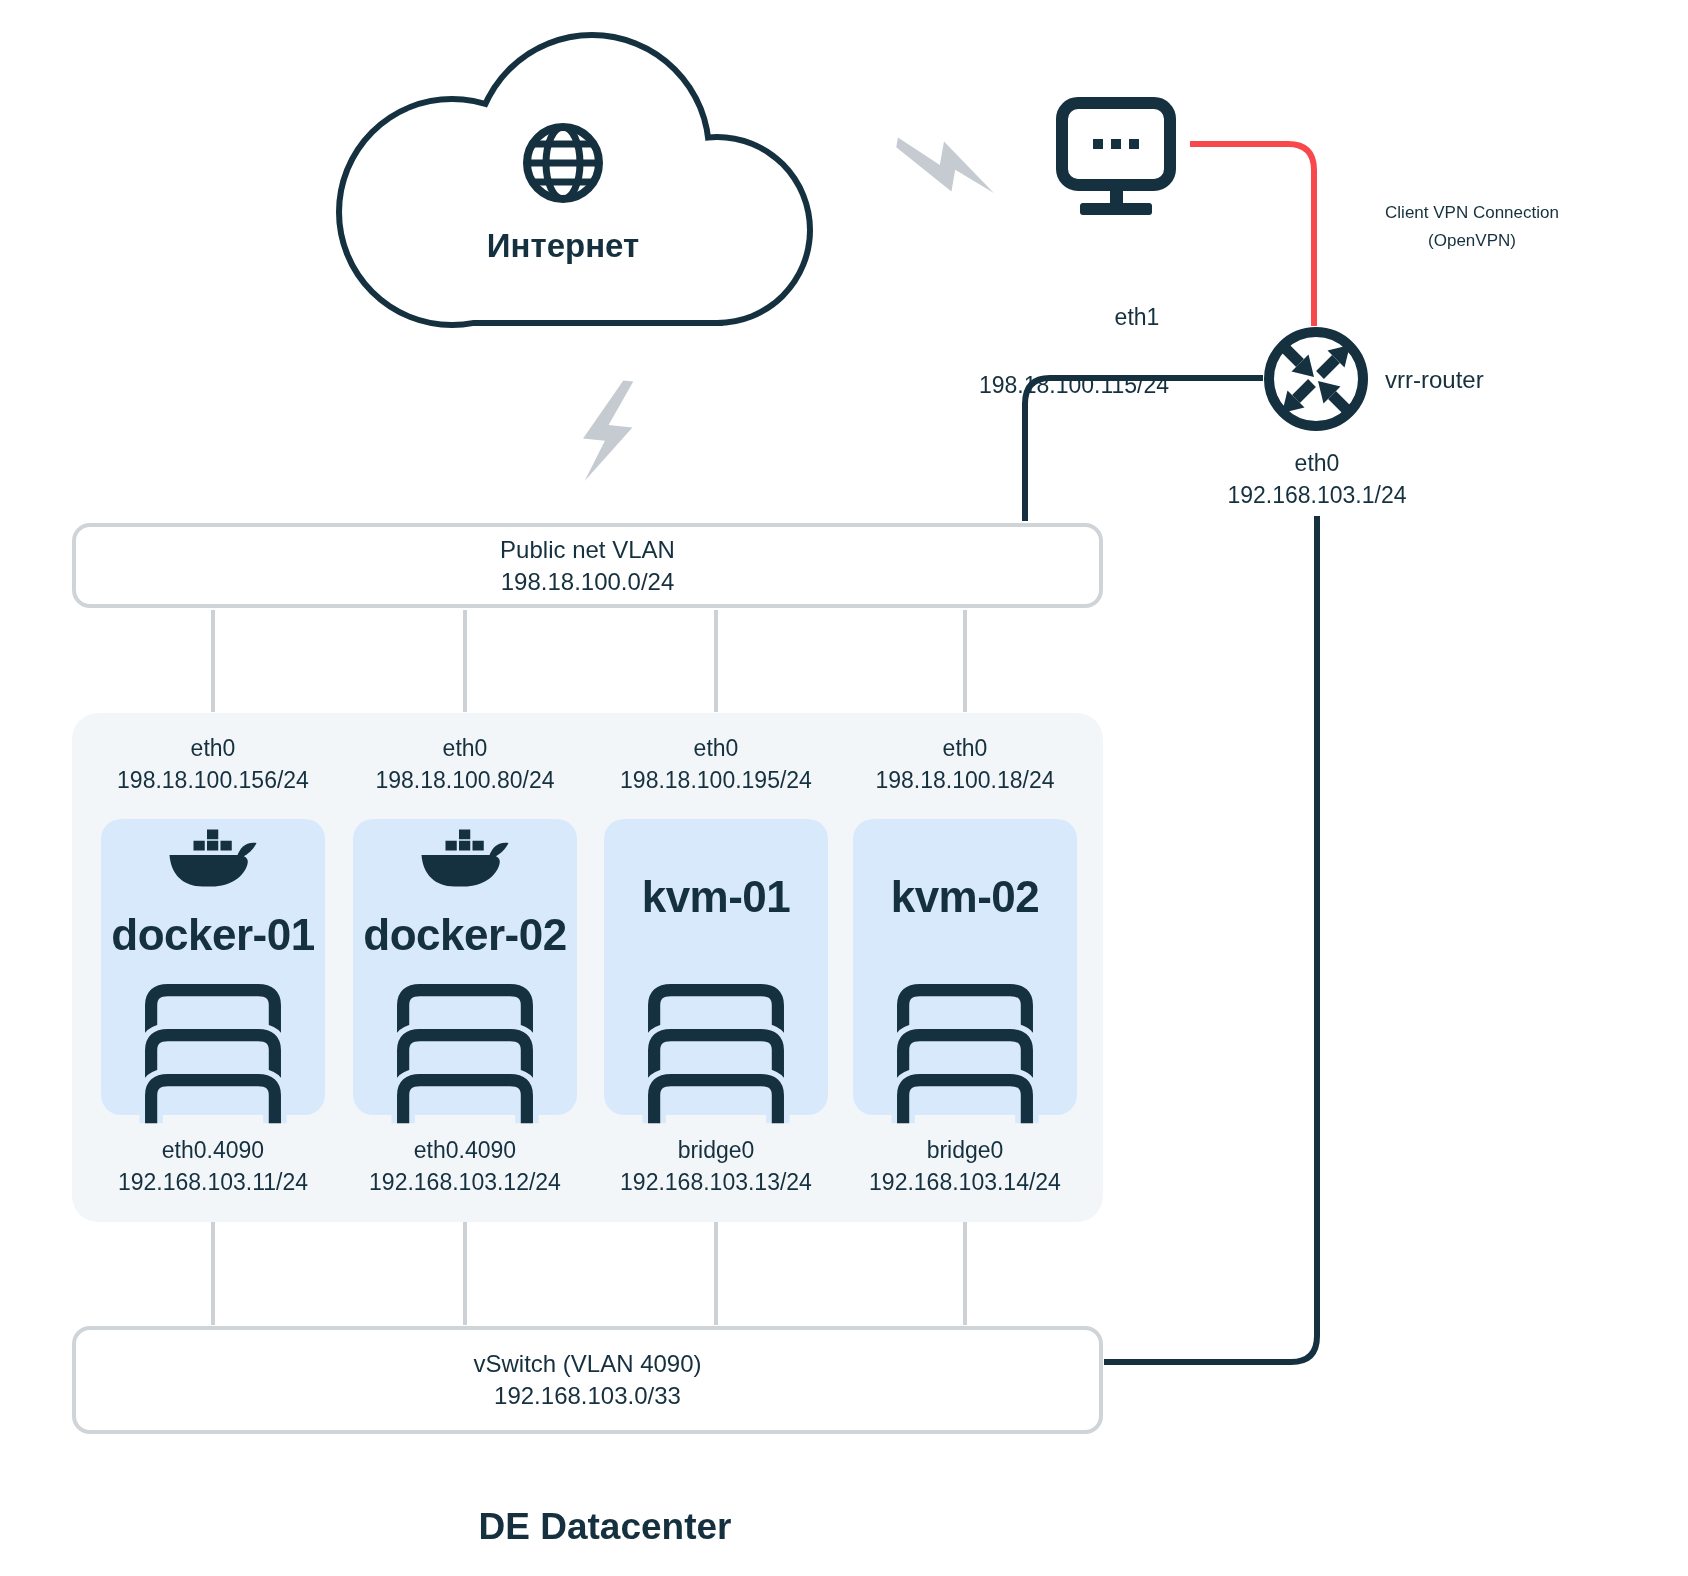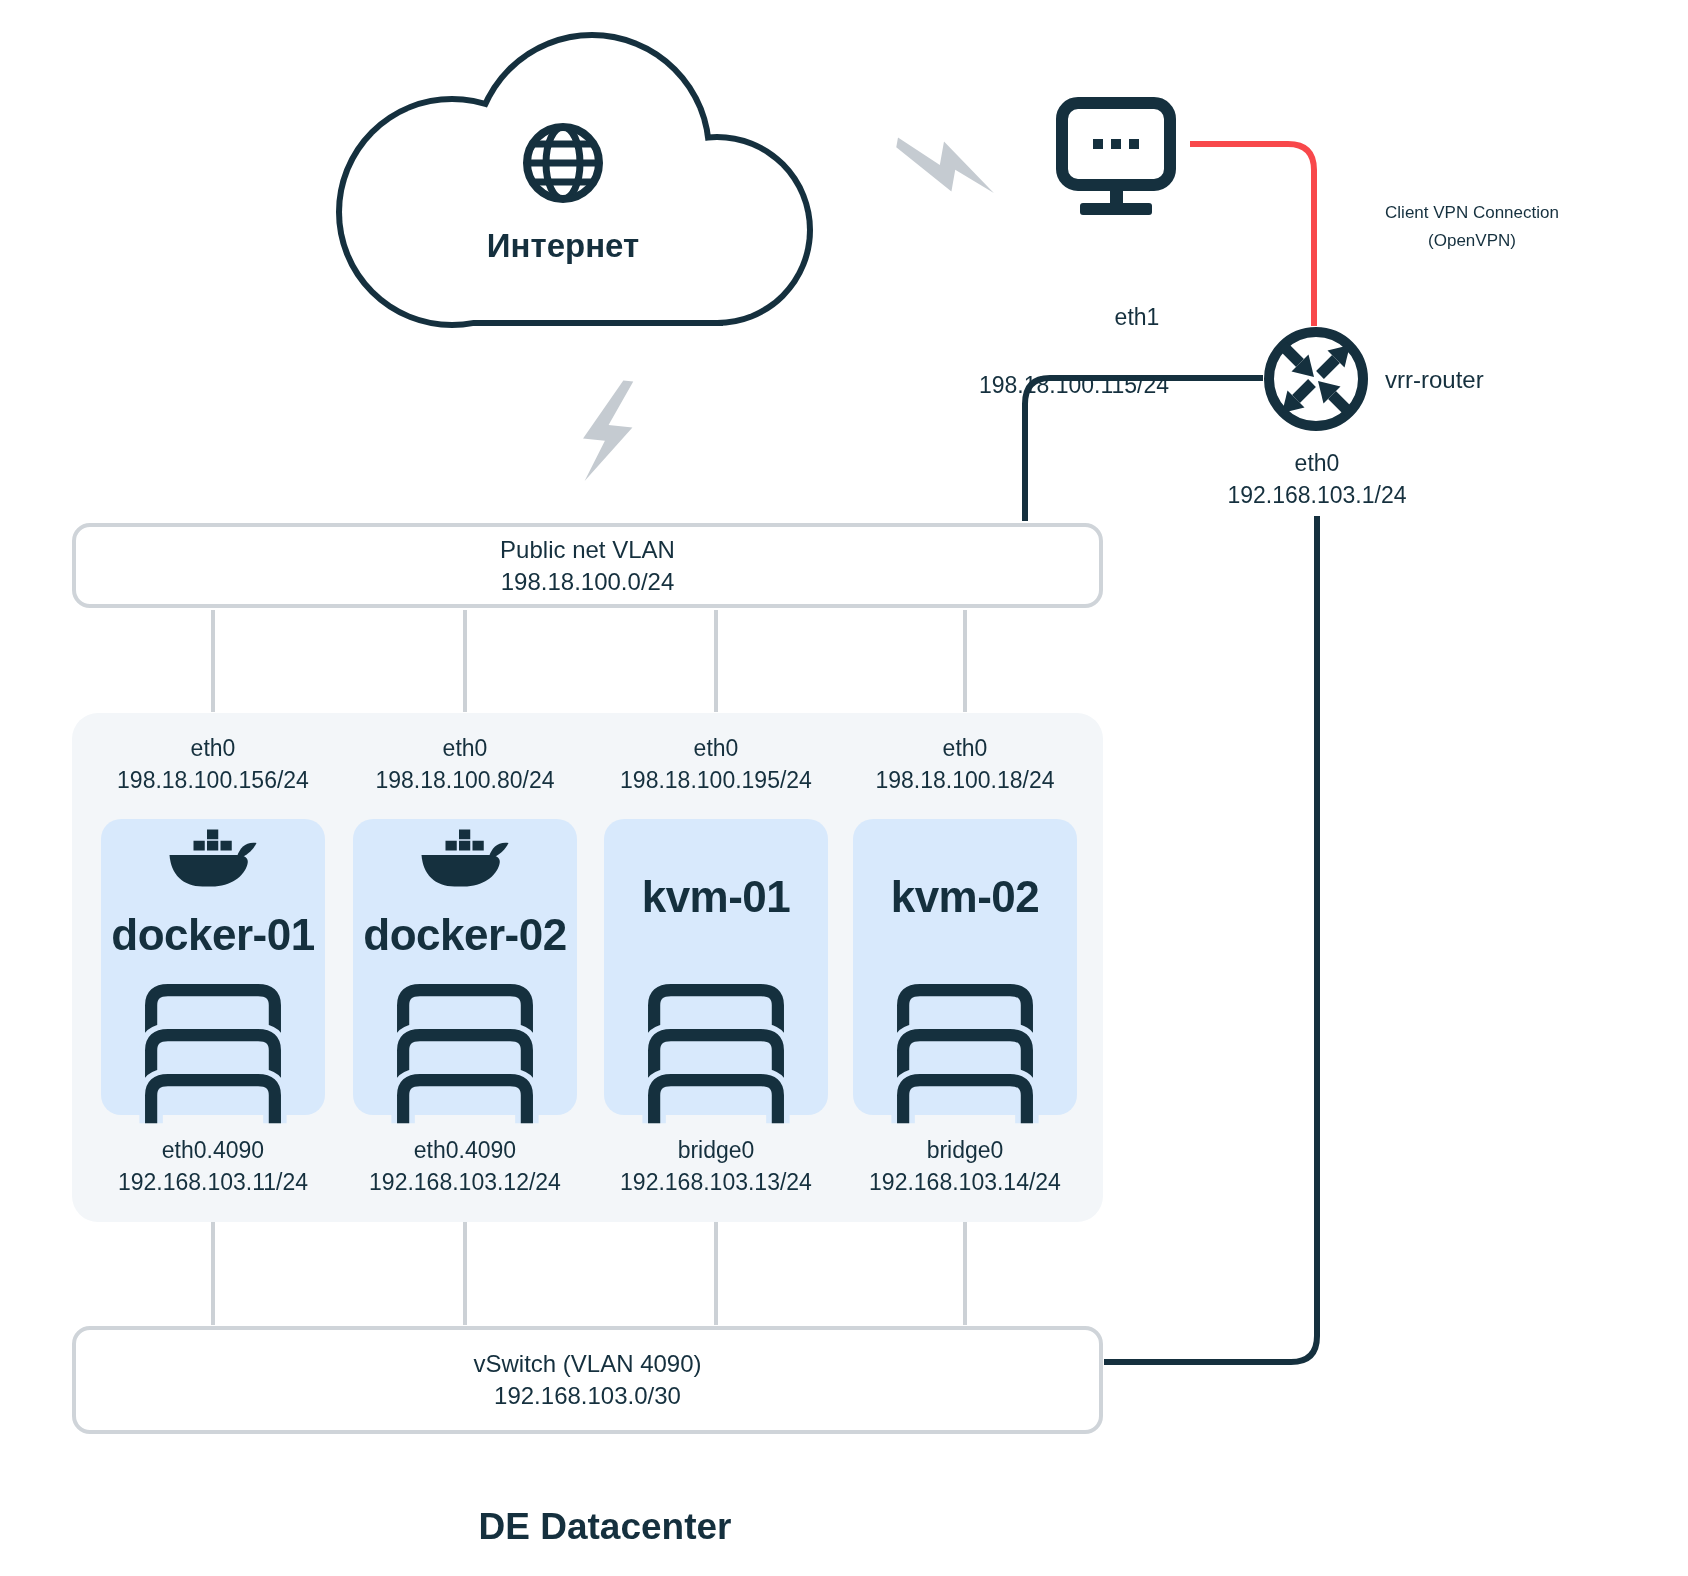--- a/index.html
+++ b/index.html
@@ -252,18 +252,18 @@
       </div>
       <div class="if-bottom">
         <div class="small">bridge0</div>
         <div class="small">192.168.103.14/24</div>
       </div>
     </div>
   </div>
 
   <div class="netbox" style="top:1326px;height:108px;">
     <div class="l1">vSwitch (VLAN 4090)</div>
-    <div class="l2">192.168.103.0/30</div>
+    <div class="l2">192.168.103.0/33</div>
   </div>
 
   <div class="abs ctr dc-label" style="left:605px;top:1506px;">DE Datacenter</div>
 
 </div>
 
 </body></html>

